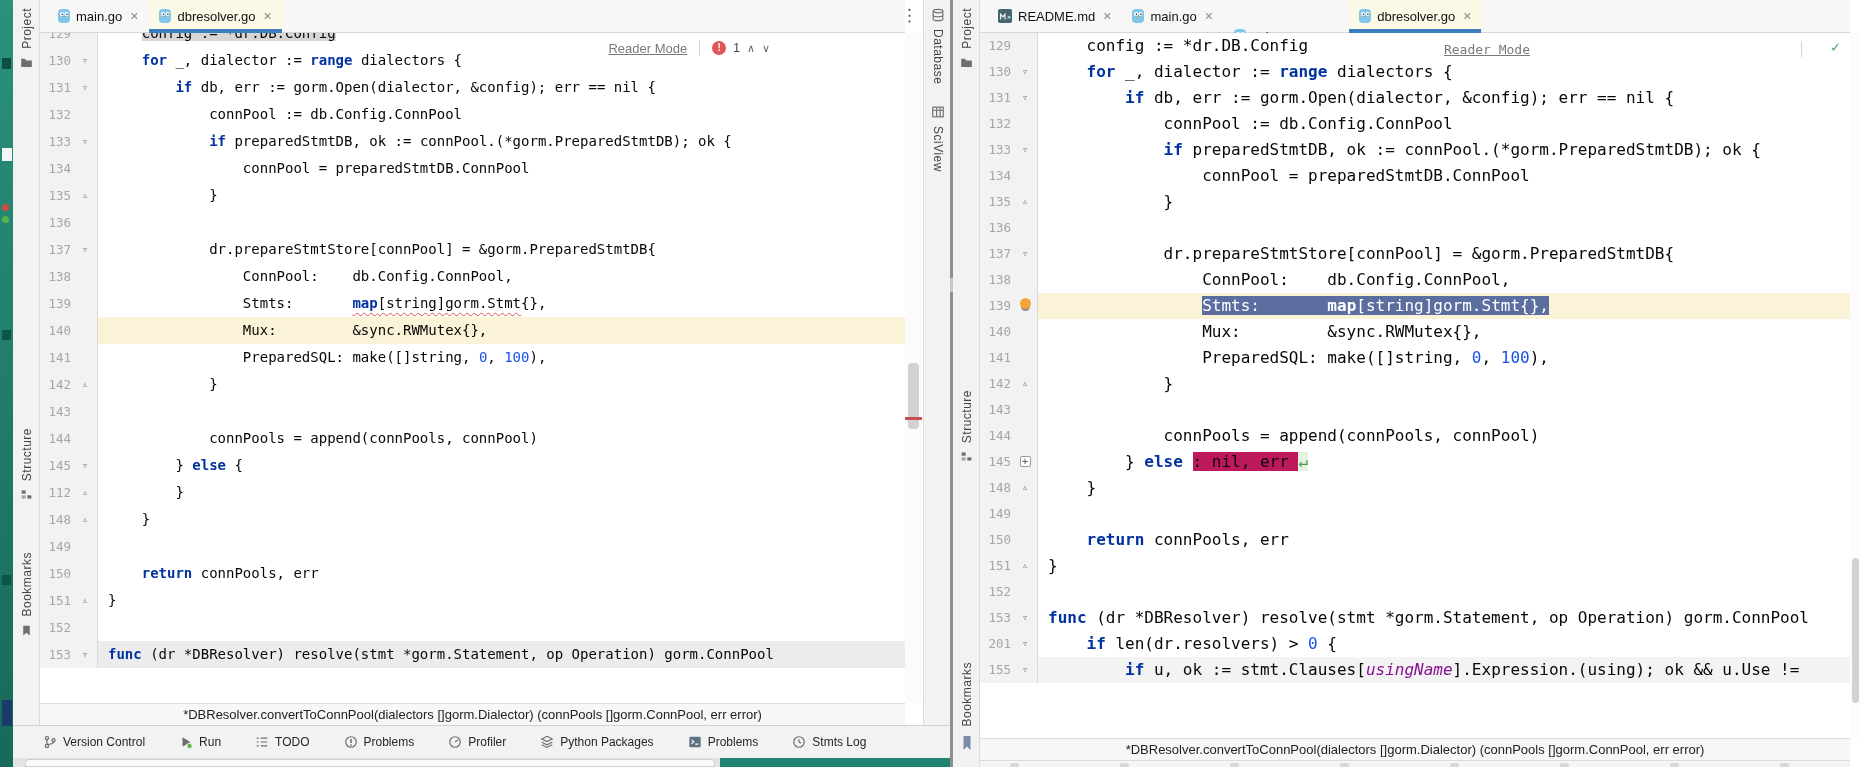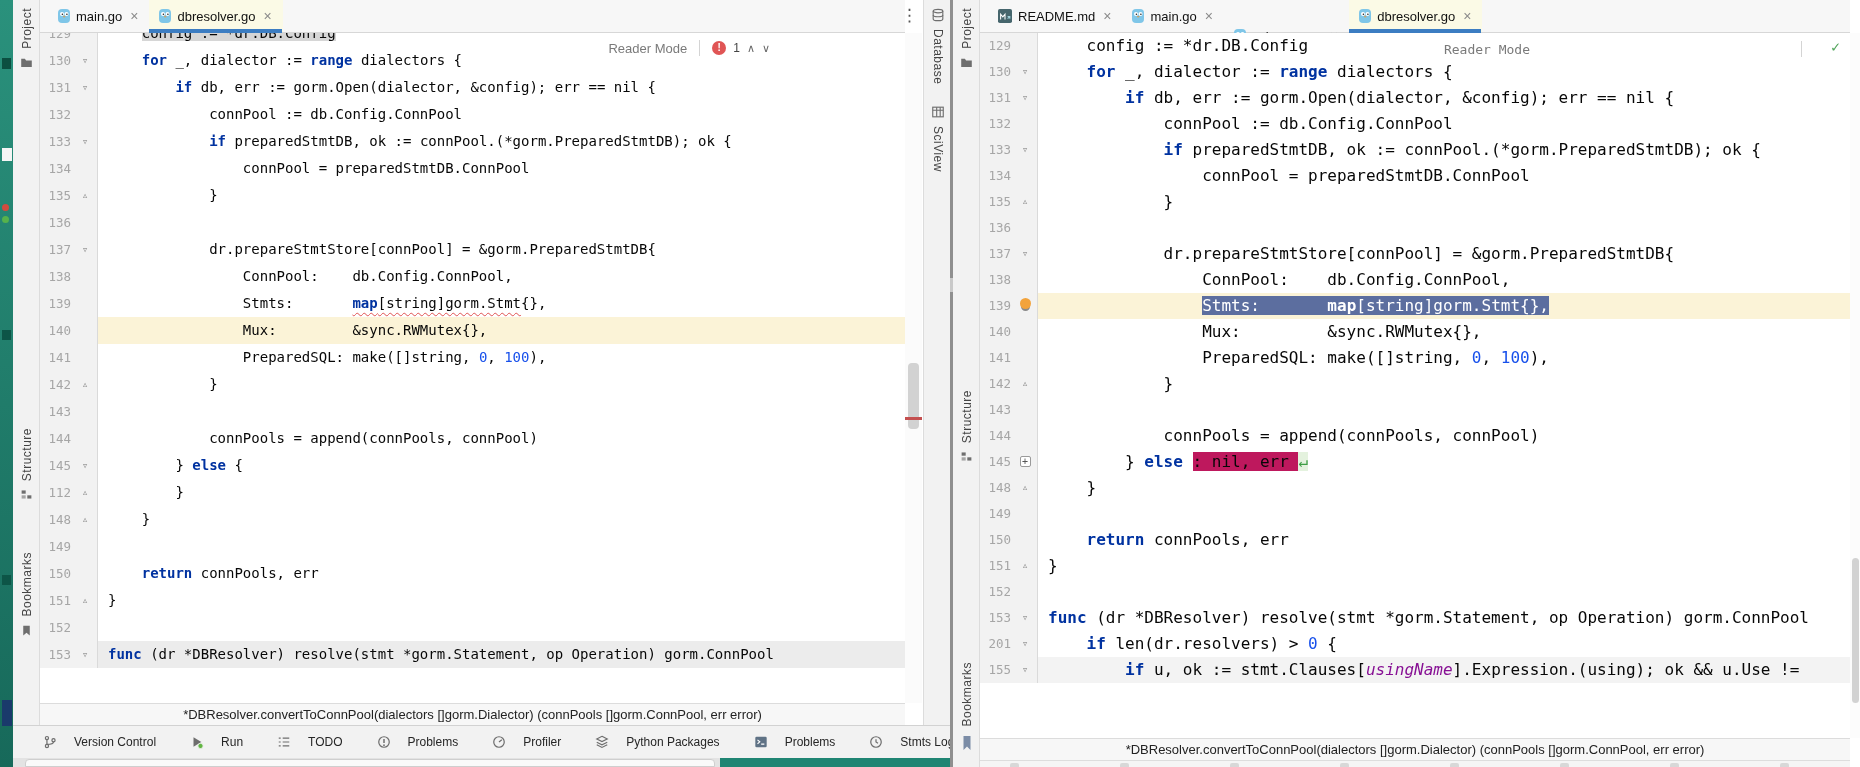--- a/index.html
+++ b/index.html
@@ -69,21 +69,21 @@
   .fold { background:#be185d; }
   .folda{ background:#e4f2de; color:#3f9e46; }
   .pbox { display:inline-block; width:11px; height:11px; line-height:9px; font-size:10px; text-align:center;
           border:1px solid #9a9a9a; background:#fff; color:#555; border-radius:2px; }
   .bulb { display:inline-block; width:11px; height:11px; border-radius:50%; background:#f2a33c;
           box-shadow:0 3px 0 -1px #8a8a8a; }
 
   
   .efloat { position:absolute; top:7px; display:flex; align-items:center; gap:12px; z-index:3;
             font-family:"Liberation Sans",sans-serif; }
-  .rm { color:#7a7a7a; font-size:13px; }
+  .rm { color:#7a7a7a; font-size:13px;text-decoration:underline; }
   .vsep { width:1px; height:16px; background:#d4d4d4; }
   .errw { display:flex; align-items:center; gap:7px; cursor:pointer; }
   .errdot { width:14px; height:14px; border-radius:50%; background:#e05555; color:#fff; font-size:10px;
             font-weight:bold; text-align:center; line-height:14px; }
   .errcnt { font-size:12px; color:#444; }
   .chev { color:#666; font-size:11px; cursor:pointer; }
   .okchk { color:#52a55c; font-size:15px; font-weight:bold; cursor:pointer; }
 
   
   .scrollstripe { position:absolute; top:33px; bottom:55px; width:17px; background:#fbfbfb; }
@@ -93,21 +93,21 @@
   .scroll-r .thumb { left:2px; width:7px; }
 
   
   .docbar { position:absolute; left:0; right:0; height:22px; background:#f7f7f7; border-top:1px solid #dcdcdc;
             text-align:center; font-size:13px; color:#222; line-height:22px;
             font-family:"Liberation Sans",sans-serif; }
   .docbar-l { bottom:33px; }
   .docbar-r { bottom:7px; }
   .statusbar { position:absolute; left:0; right:0; bottom:0; height:33px; background:#f2f2f2;
                border-top:1px solid #d2d2d2; display:flex; align-items:center; gap:34px; padding-left:30px; }
-  .sitem { display:flex; align-items:center; gap:17px; font-size:12px; color:#262626; cursor:pointer; white-space:nowrap; }
+  .sitem { display:flex; align-items:center; gap:6px; font-size:12px; color:#262626; cursor:pointer; white-space:nowrap; }
   .sitem svg { flex:none; }
   .sliver-r { position:absolute; left:0; right:0; bottom:0; height:7px; background:#f5f5f5; border-top:1px solid #ddd; overflow:hidden; }
   .sliver-r i { position:absolute; top:2px; width:9px; height:9px; background:#d8d8d8; border-radius:2px; }
 
   
   .tsliver { position:absolute; left:13px; top:758px; width:937px; height:9px; background:#e3e3e3; }
   .tsliver .box { position:absolute; left:12px; top:1px; width:690px; height:8px; background:#fafafa; border-radius:4px 4px 0 0; border:1px solid #cfcfcf; }
   .tsliver .teal { position:absolute; right:0; top:0; width:230px; height:9px; background:#1f8573; }
 
   .icn { display:inline-flex; }

